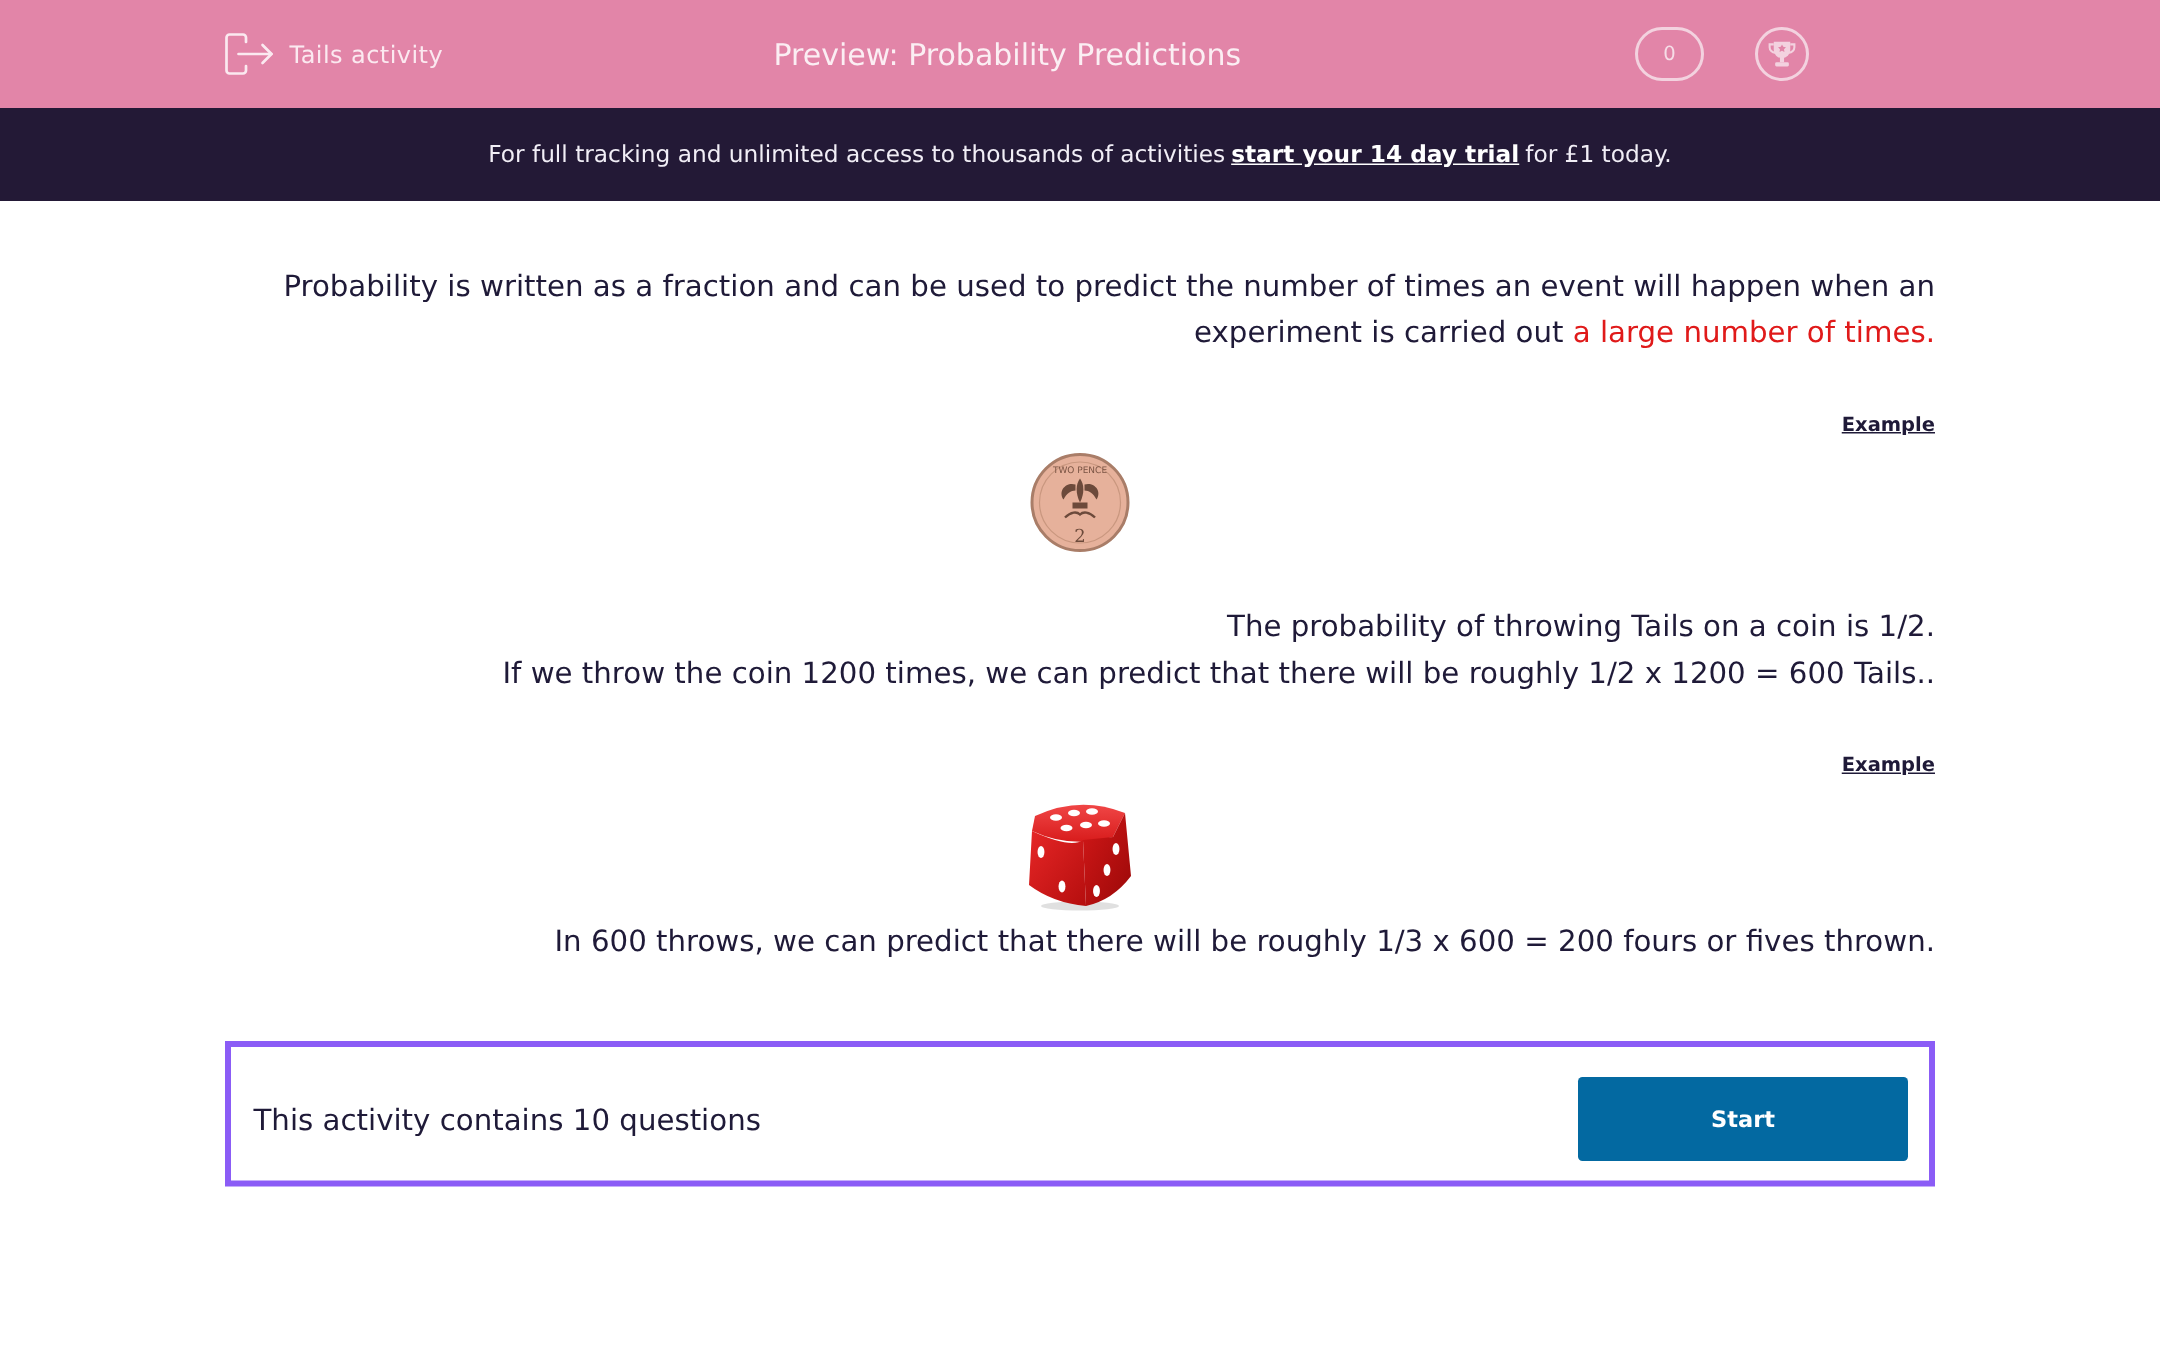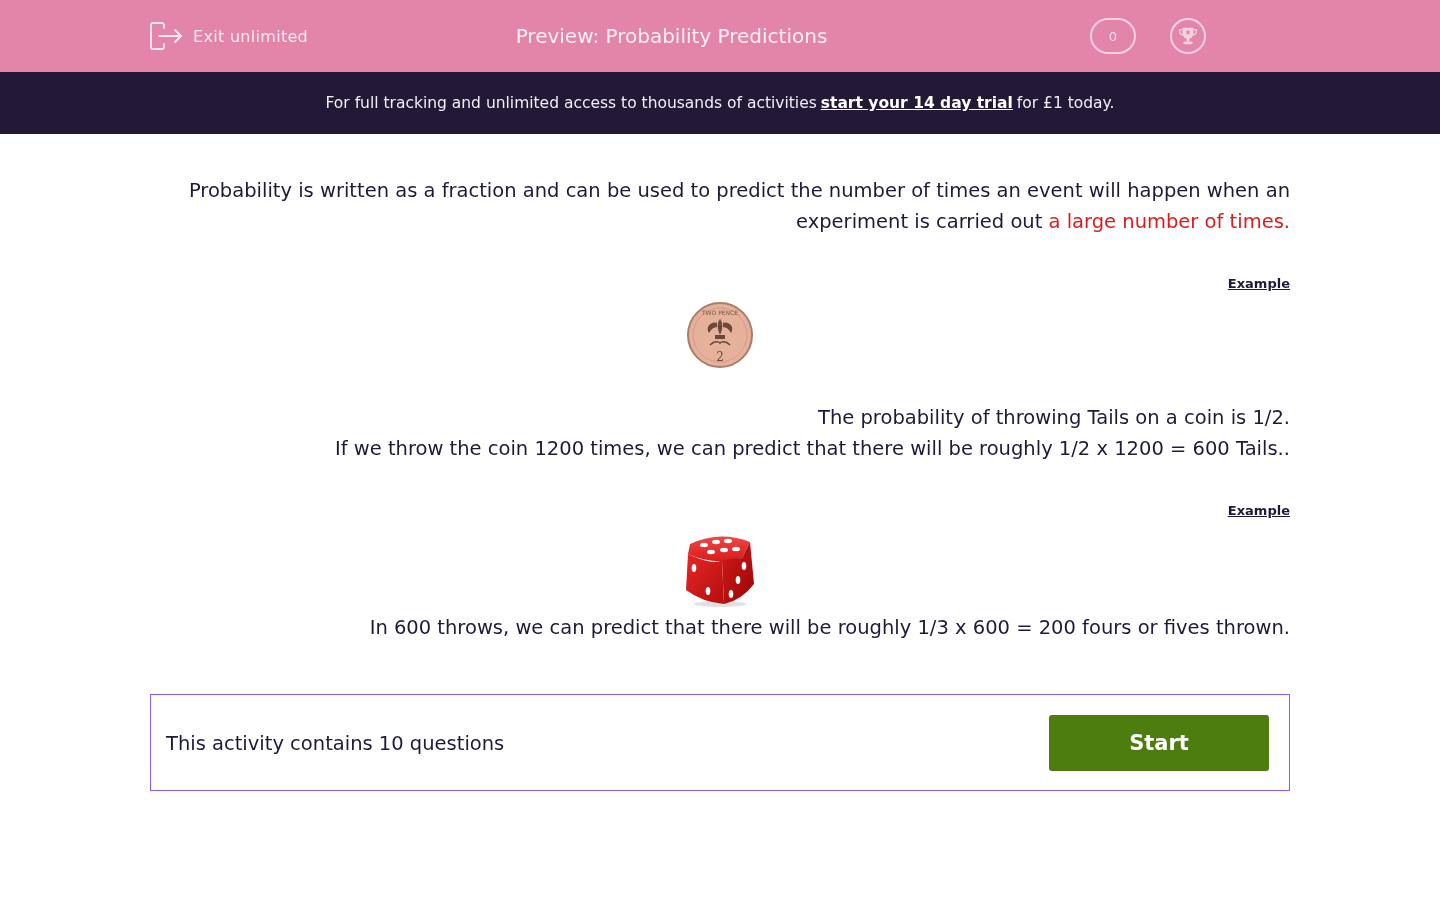--- a/index.html
+++ b/index.html
@@ -50,44 +50,44 @@
     .red { color: #e01a1a; }
     .example-label {
       font-weight: 700; text-decoration: underline; font-size: 13px;
       display: block;
     }
     .coin-wrap { display: flex; justify-content: center; margin-top: 2px; }
     .die-wrap { display: flex; justify-content: center; margin-top: 2px; margin-bottom: 4px; }
 
     .card {
       position: absolute; left: 150px; top: 694px; width: 1140px; height: 97px;
-      border: 1px solid #8b5cf6; background: #fff;
+      border: 4px solid #8b5cf6; background: #fff;
     }
     .card-text {
       position: absolute; left: 15px; top: 0; height: 97px;
       display: flex; align-items: center; font-size: 19.5px; color: #1f1a38;
     }
     .start {
       position: absolute; left: 898px; top: 20px; width: 220px; height: 56px;
-      background: #4d7c0f; color: #ffffff; border: none; border-radius: 3px;
+      background: #0369a1; color: #ffffff; border: none; border-radius: 3px;
       font-family: "DejaVu Sans", "Liberation Sans", sans-serif;
-      font-size: 21px; font-weight: 700; cursor: pointer;
+      font-size: 15px; font-weight: 700; cursor: pointer;
     }
   </style>
 </head>
 <body>
 
 <div class="topbar">
   <div class="exit">
     <svg viewBox="0 0 33 28" fill="none" stroke="#fbe9f0" stroke-width="1.8" stroke-linecap="round" stroke-linejoin="round">
       <path d="M14 6 V3 a2 2 0 0 0 -2 -2 H3 a2 2 0 0 0 -2 2 V25 a2 2 0 0 0 2 2 H12 a2 2 0 0 0 2 -2 V22"></path>
       <path d="M9 14 H31"></path>
       <path d="M25 8 L31 14 L25 20"></path>
     </svg>
-    <span>Exit unlimited</span>
+    <span>Tails activity</span>
   </div>
   <div class="title">Preview: Probability Predictions</div>
   <div class="score">0</div>
   <div class="trophy">
     <svg viewBox="0 0 24 24" fill="#f3d2df">
       <path d="M6 3 H18 V9 a6 6 0 0 1 -12 0 Z"></path>
       <path d="M6 5 H3 V7 a4 4 0 0 0 4 4" fill="none" stroke="#f3d2df" stroke-width="1.5"></path>
       <path d="M18 5 H21 V7 a4 4 0 0 1 -4 4" fill="none" stroke="#f3d2df" stroke-width="1.5"></path>
       <rect x="10.5" y="14" width="3" height="4"></rect>
       <rect x="7" y="18" width="10" height="3" rx="1"></rect>

